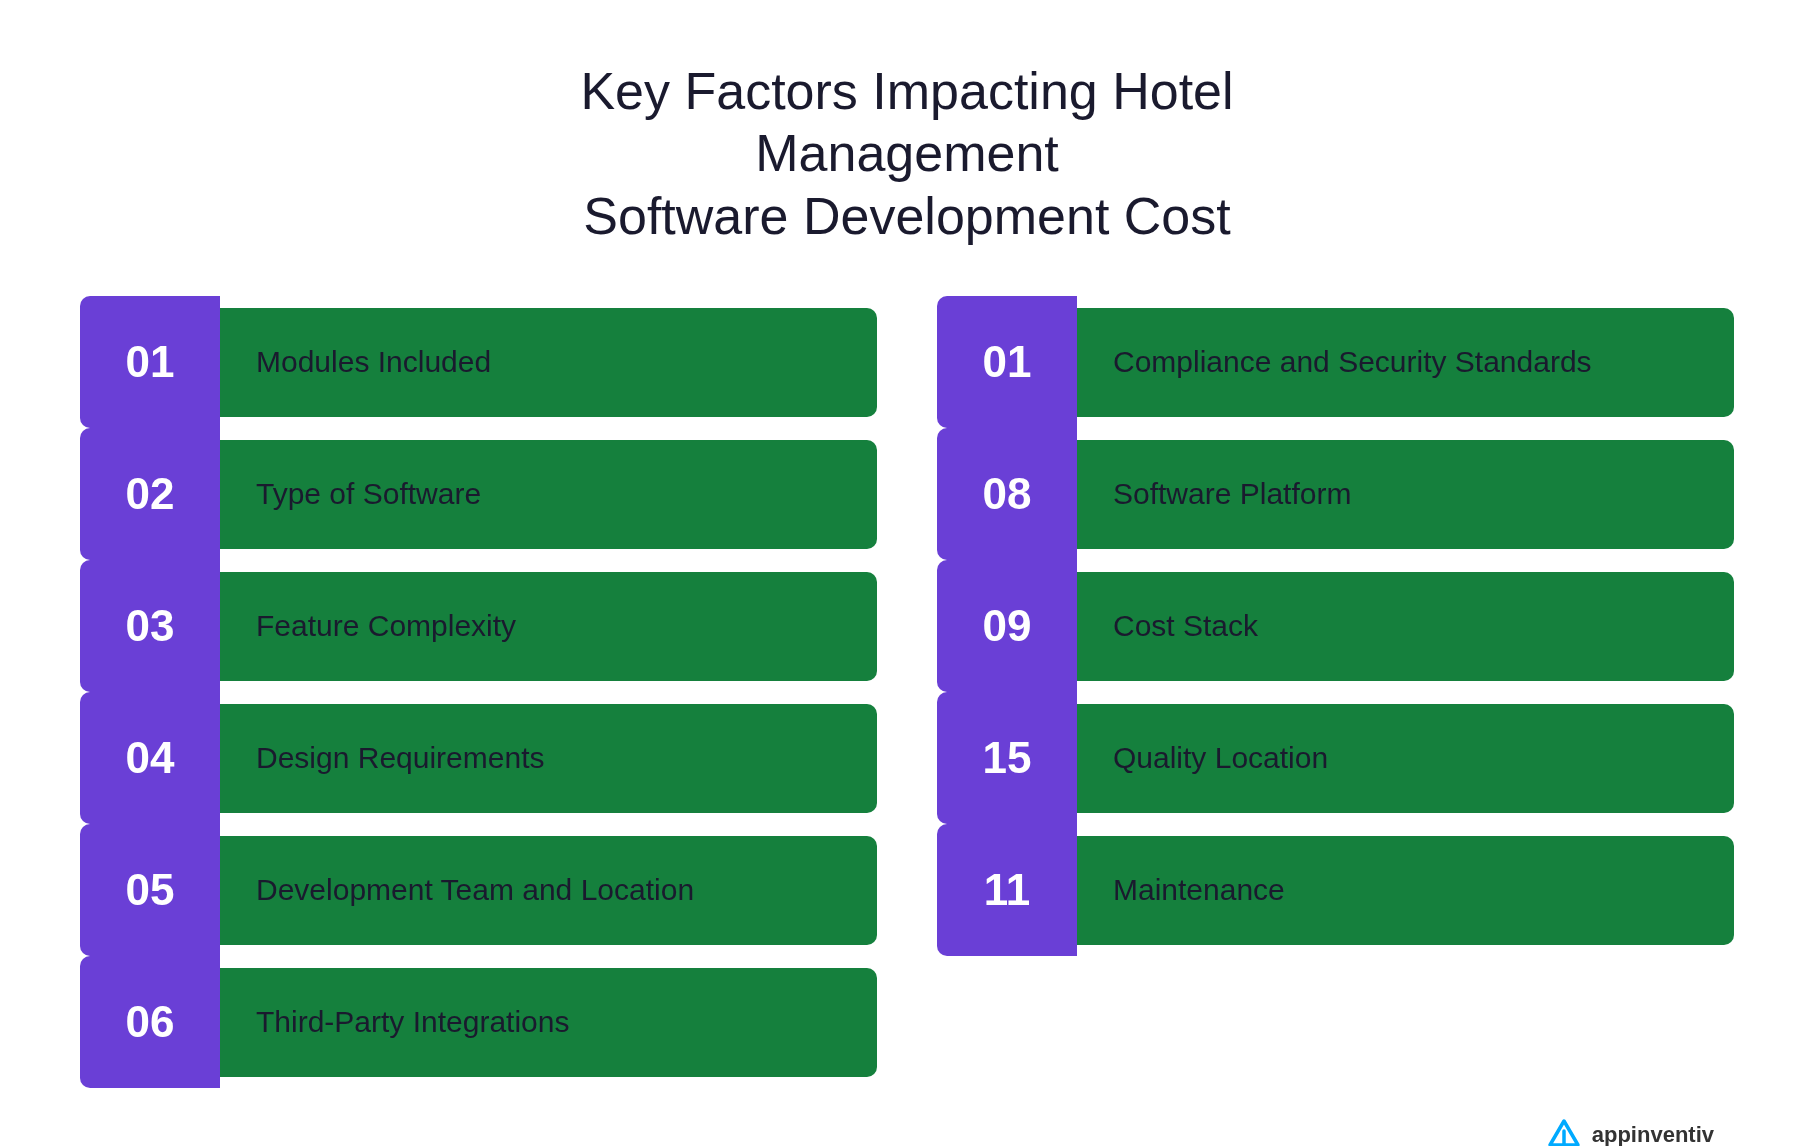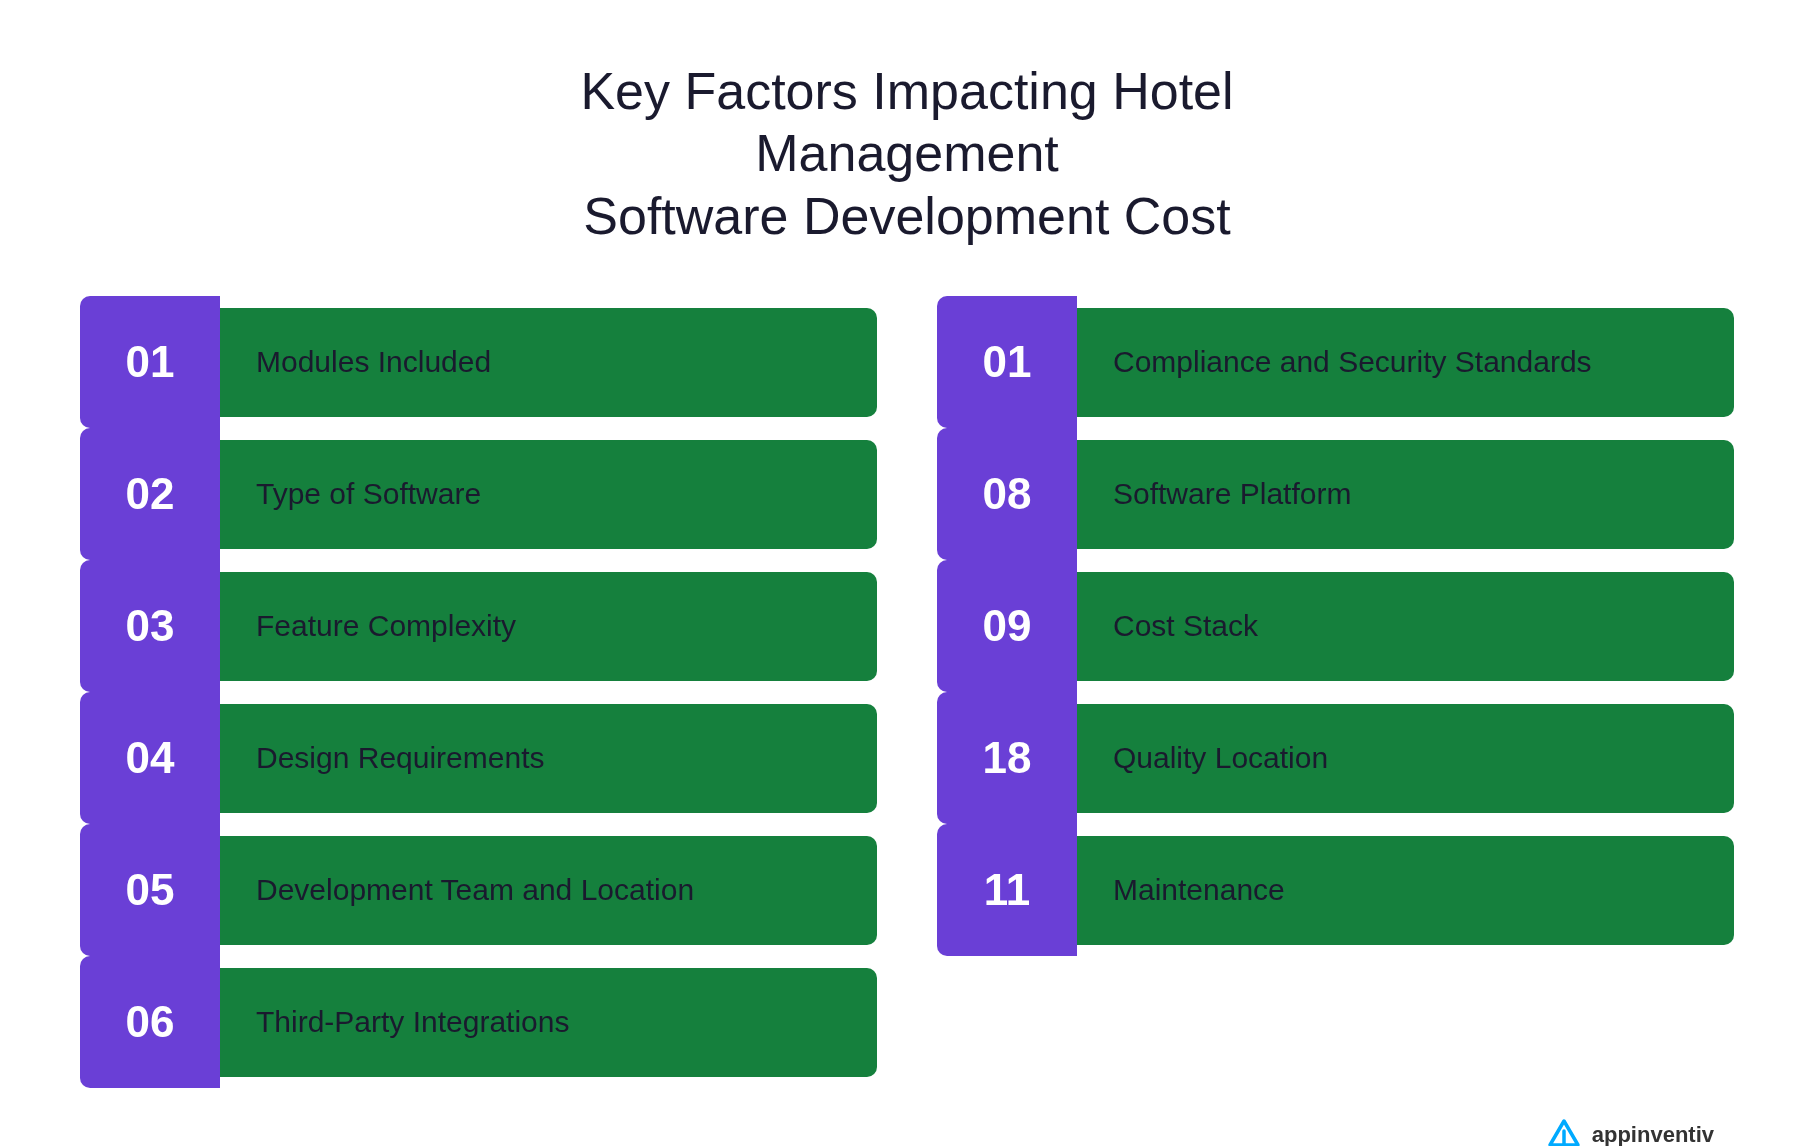--- a/index.html
+++ b/index.html
@@ -119,21 +119,21 @@
     </div>
     <div class="item-row">
       <div class="item-number">09</div>
       <div class="item-label">Cost Stack</div>
     </div>
     <div class="item-row">
       <div class="item-number">04</div>
       <div class="item-label">Design Requirements</div>
     </div>
     <div class="item-row">
-      <div class="item-number">18</div>
+      <div class="item-number">15</div>
       <div class="item-label">Quality Location</div>
     </div>
     <div class="item-row">
       <div class="item-number">05</div>
       <div class="item-label">Development Team and Location</div>
     </div>
     <div class="item-row">
       <div class="item-number">11</div>
       <div class="item-label">Maintenance</div>
     </div>

